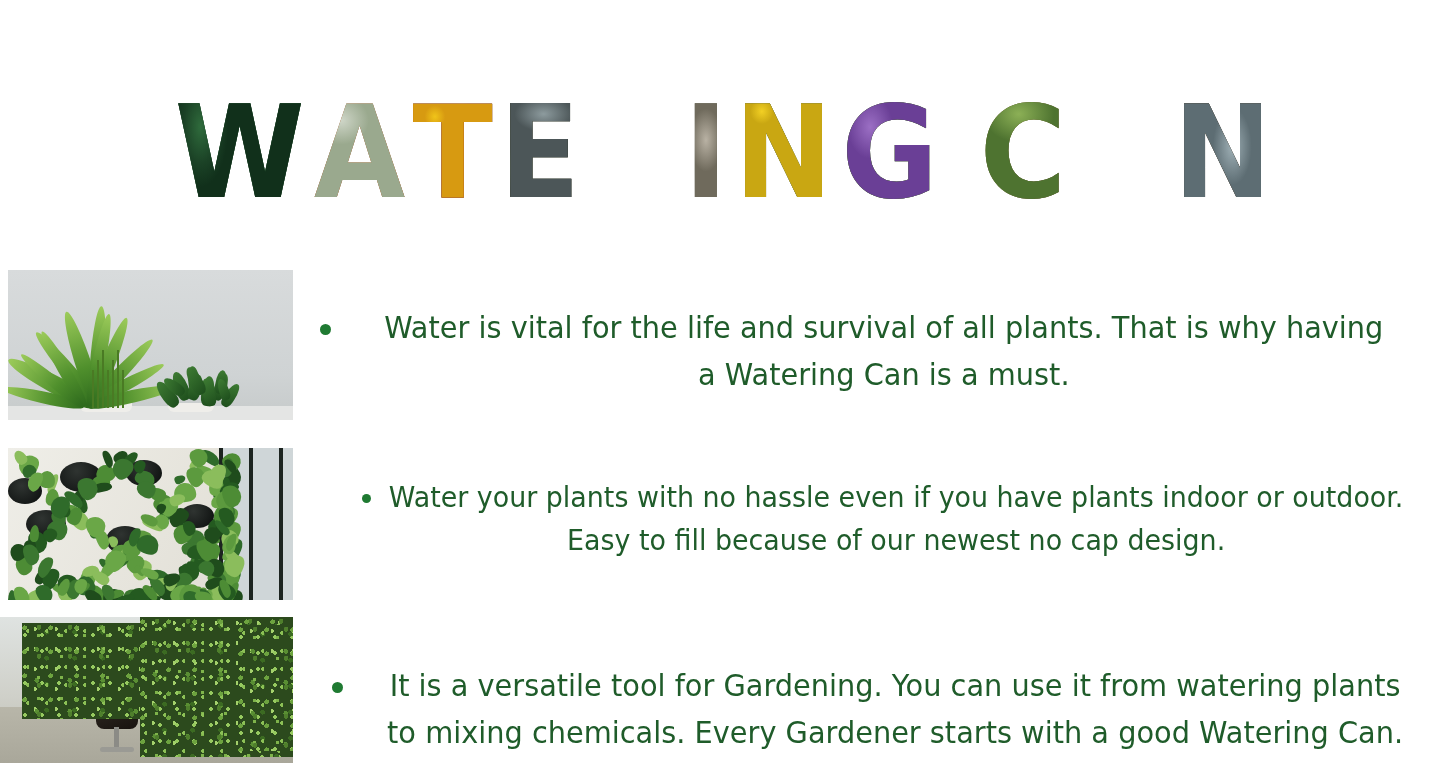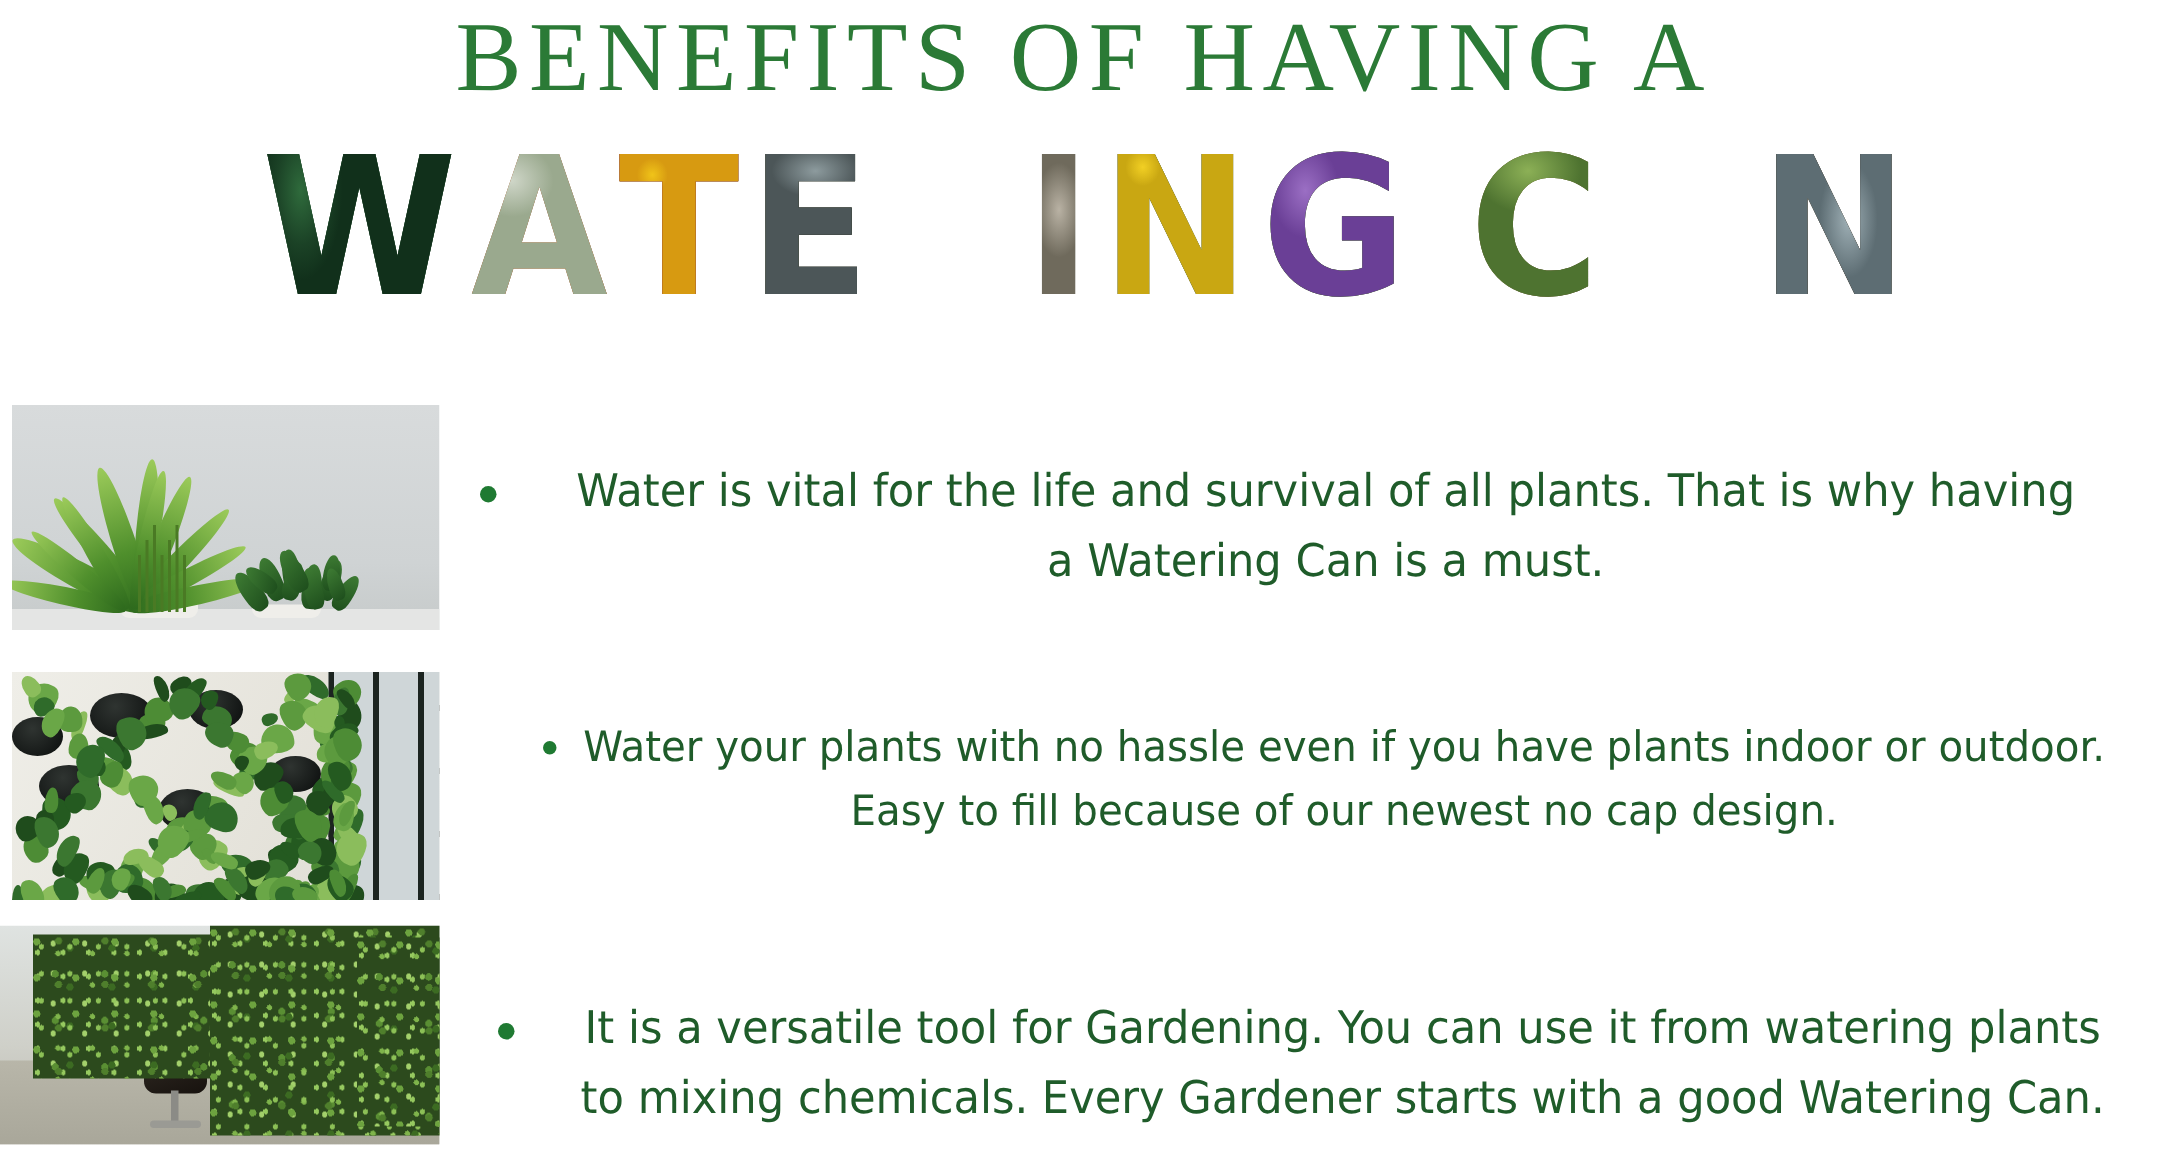--- a/index.html
+++ b/index.html
@@ -301,21 +301,20 @@
     width: 1075px; margin-left: 38px;
     font-size: 30px; line-height: 47px;
     transform: scaleX(0.96);
   }
 </style>
 </head>
 <body>
 
 <div class="page">
 
-  <div class="headline-top">BENEFITS OF HAVING A</div>
 
   <div class="headline-photo">
     <div class="photo-letters" id="photo-letters">
         <span class="pletter tex-leaves-dark">W</span>
         <span class="pletter tex-terracotta">A</span>
         <span class="pletter tex-flowers">T</span>
         <span class="pletter tex-soil">E</span>
         <span class="pletter tex-hedge">R</span>
         <span class="pletter tex-path">I</span>
         <span class="pletter tex-bucket">N</span>

